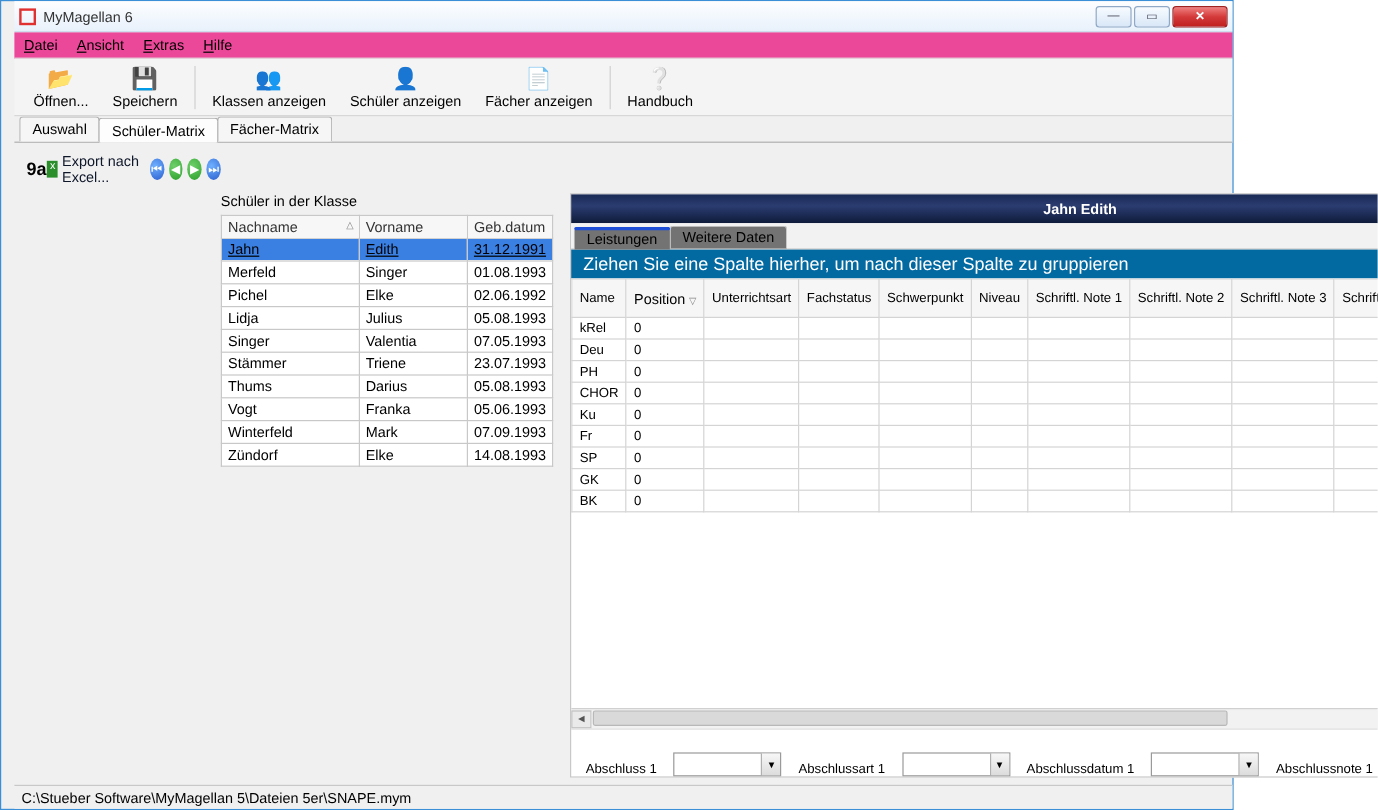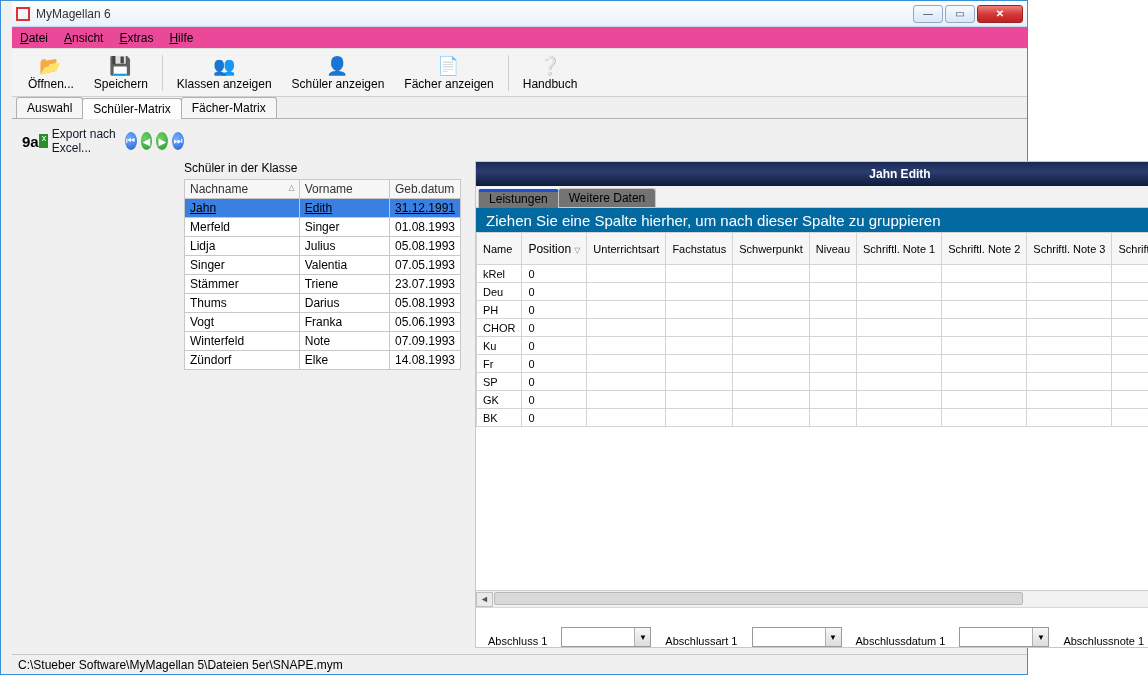--- a/index.html
+++ b/index.html
@@ -149,20 +149,25 @@
                 <td>Jahn</td>
                 <td>Edith</td>
                 <td>31.12.1991</td>
               </tr>
               <tr>
                 <td>Merfeld</td>
                 <td>Singer</td>
                 <td>01.08.1993</td>
               </tr>
               <tr>
+                <td>Pichel</td>
+                <td>Elke</td>
+                <td>02.06.1992</td>
+              </tr>
+              <tr>
                 <td>Lidja</td>
                 <td>Julius</td>
                 <td>05.08.1993</td>
               </tr>
               <tr>
                 <td>Singer</td>
                 <td>Valentia</td>
                 <td>07.05.1993</td>
               </tr>
               <tr>
@@ -175,21 +180,21 @@
                 <td>Darius</td>
                 <td>05.08.1993</td>
               </tr>
               <tr>
                 <td>Vogt</td>
                 <td>Franka</td>
                 <td>05.06.1993</td>
               </tr>
               <tr>
                 <td>Winterfeld</td>
-                <td>Note</td>
+                <td>Mark</td>
                 <td>07.09.1993</td>
               </tr>
               <tr>
                 <td>Zündorf</td>
                 <td>Elke</td>
                 <td>14.08.1993</td>
               </tr>
             </tbody>
         </table>
       </div>

